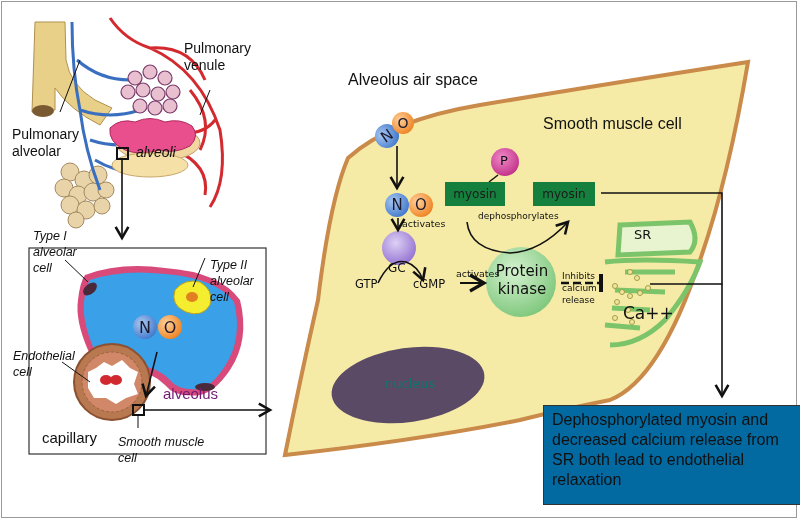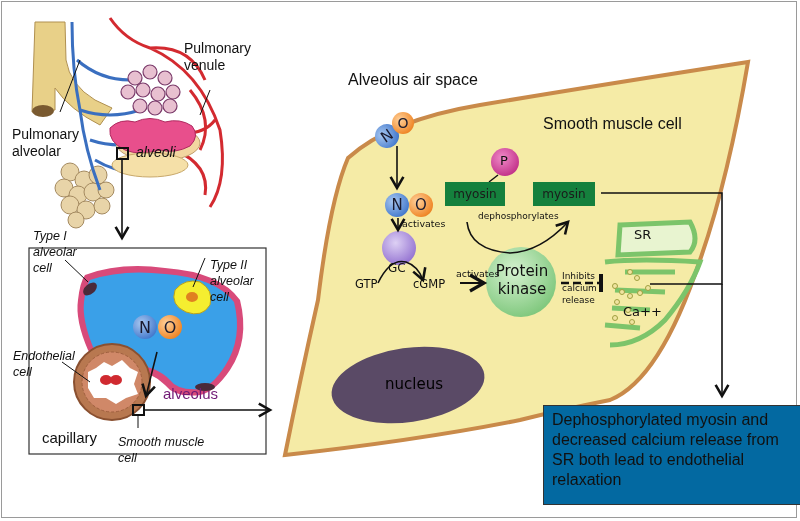--- a/index.html
+++ b/index.html
@@ -203,18 +203,18 @@
 <div class="lbl sans" style="left:500px;top:154px;font-size:13px;">P</div>
 <div class="myo" style="left:445px;top:182px;width:60px;height:24px;">myosin</div>
 <div class="myo" style="left:533px;top:182px;width:62px;height:24px;">myosin</div>
 <div class="lbl sans" style="left:478px;top:212px;font-size:9px;">dephosphorylates</div>
 <div class="lbl sans" style="left:562px;top:270px;font-size:9px;line-height:12px;">
   <div>Inhibits</div>
   <div>calcium</div>
   <div>release</div>
 </div>
 <div class="lbl sans" style="left:634px;top:228px;font-size:13px;">SR</div>
-<div class="lbl sans" style="left:623px;top:305px;font-size:13px;">Ca++</div>
-<div class="lbl sans" style="left:385px;top:377px;font-size:15px;color:#000000;">nucleus</div>
+<div class="lbl sans" style="left:623px;top:305px;font-size:17px;">Ca++</div>
+<div class="lbl sans" style="left:385px;top:377px;font-size:13px;color:#0f766e;">nucleus</div>
 
 <div id="result-box">
   <span>Dephosphorylated myosin and decreased calcium release from SR both lead to endothelial relaxation</span>
 </div>
 
 </body></html>

